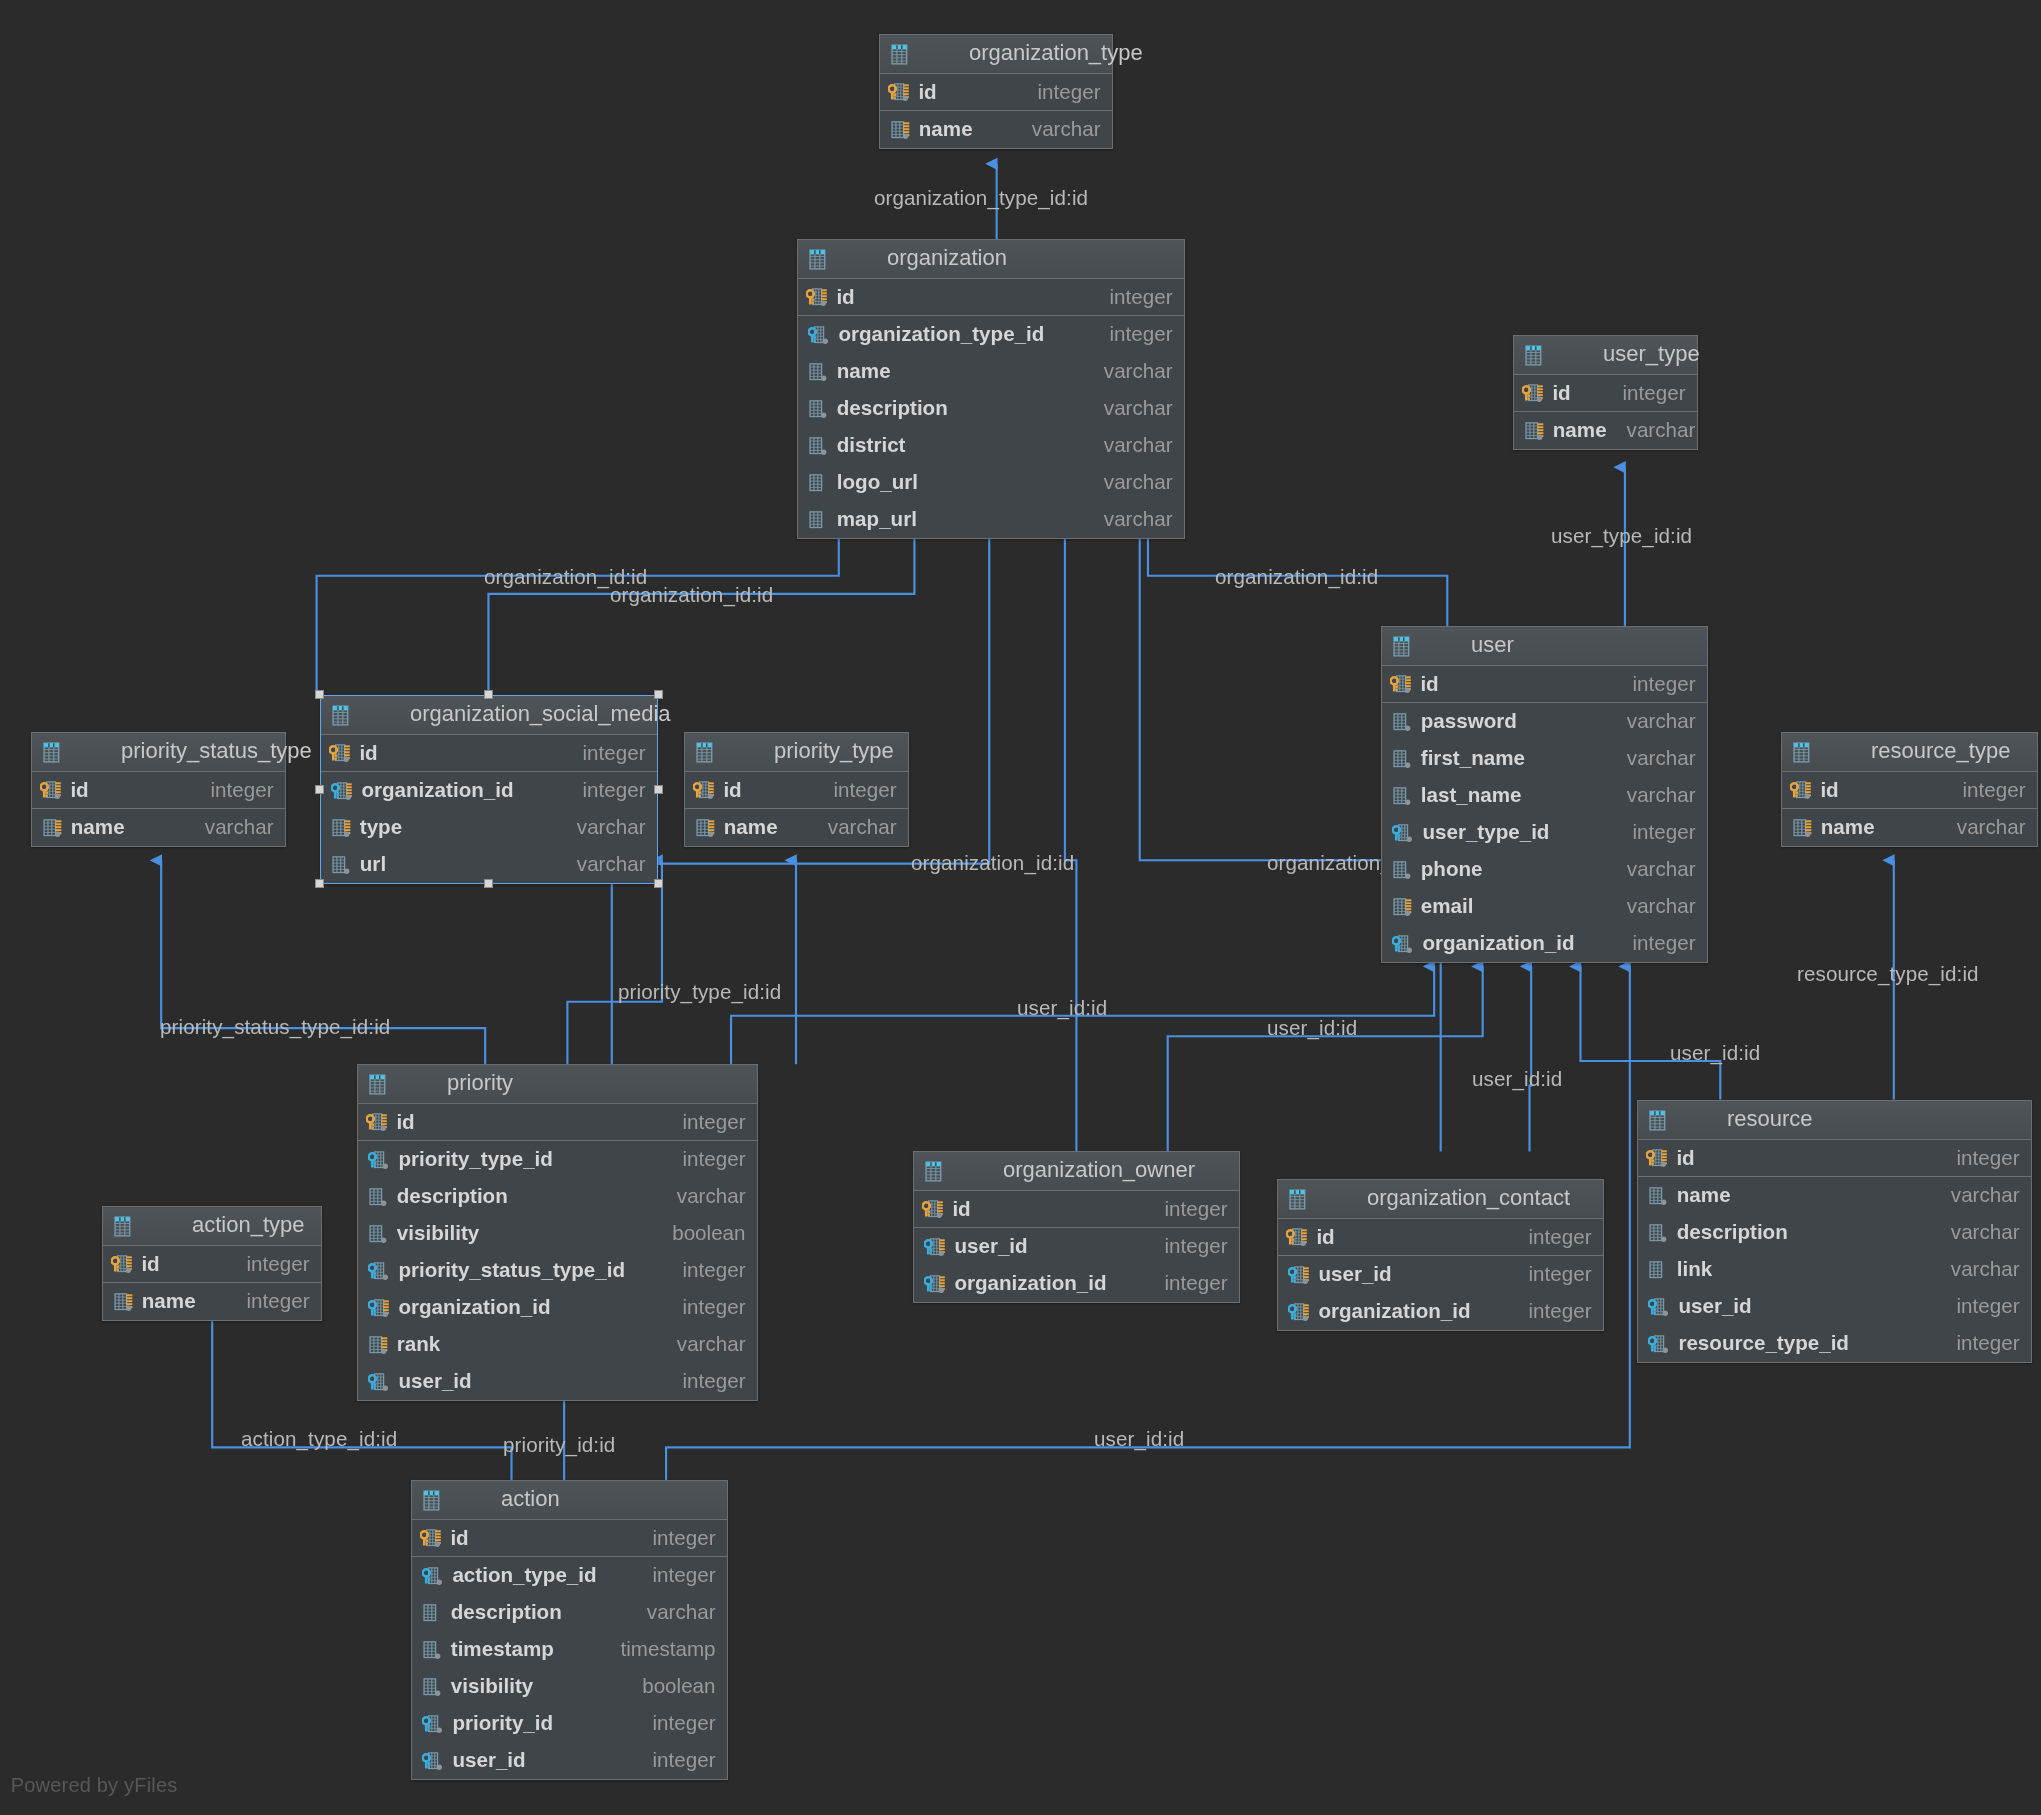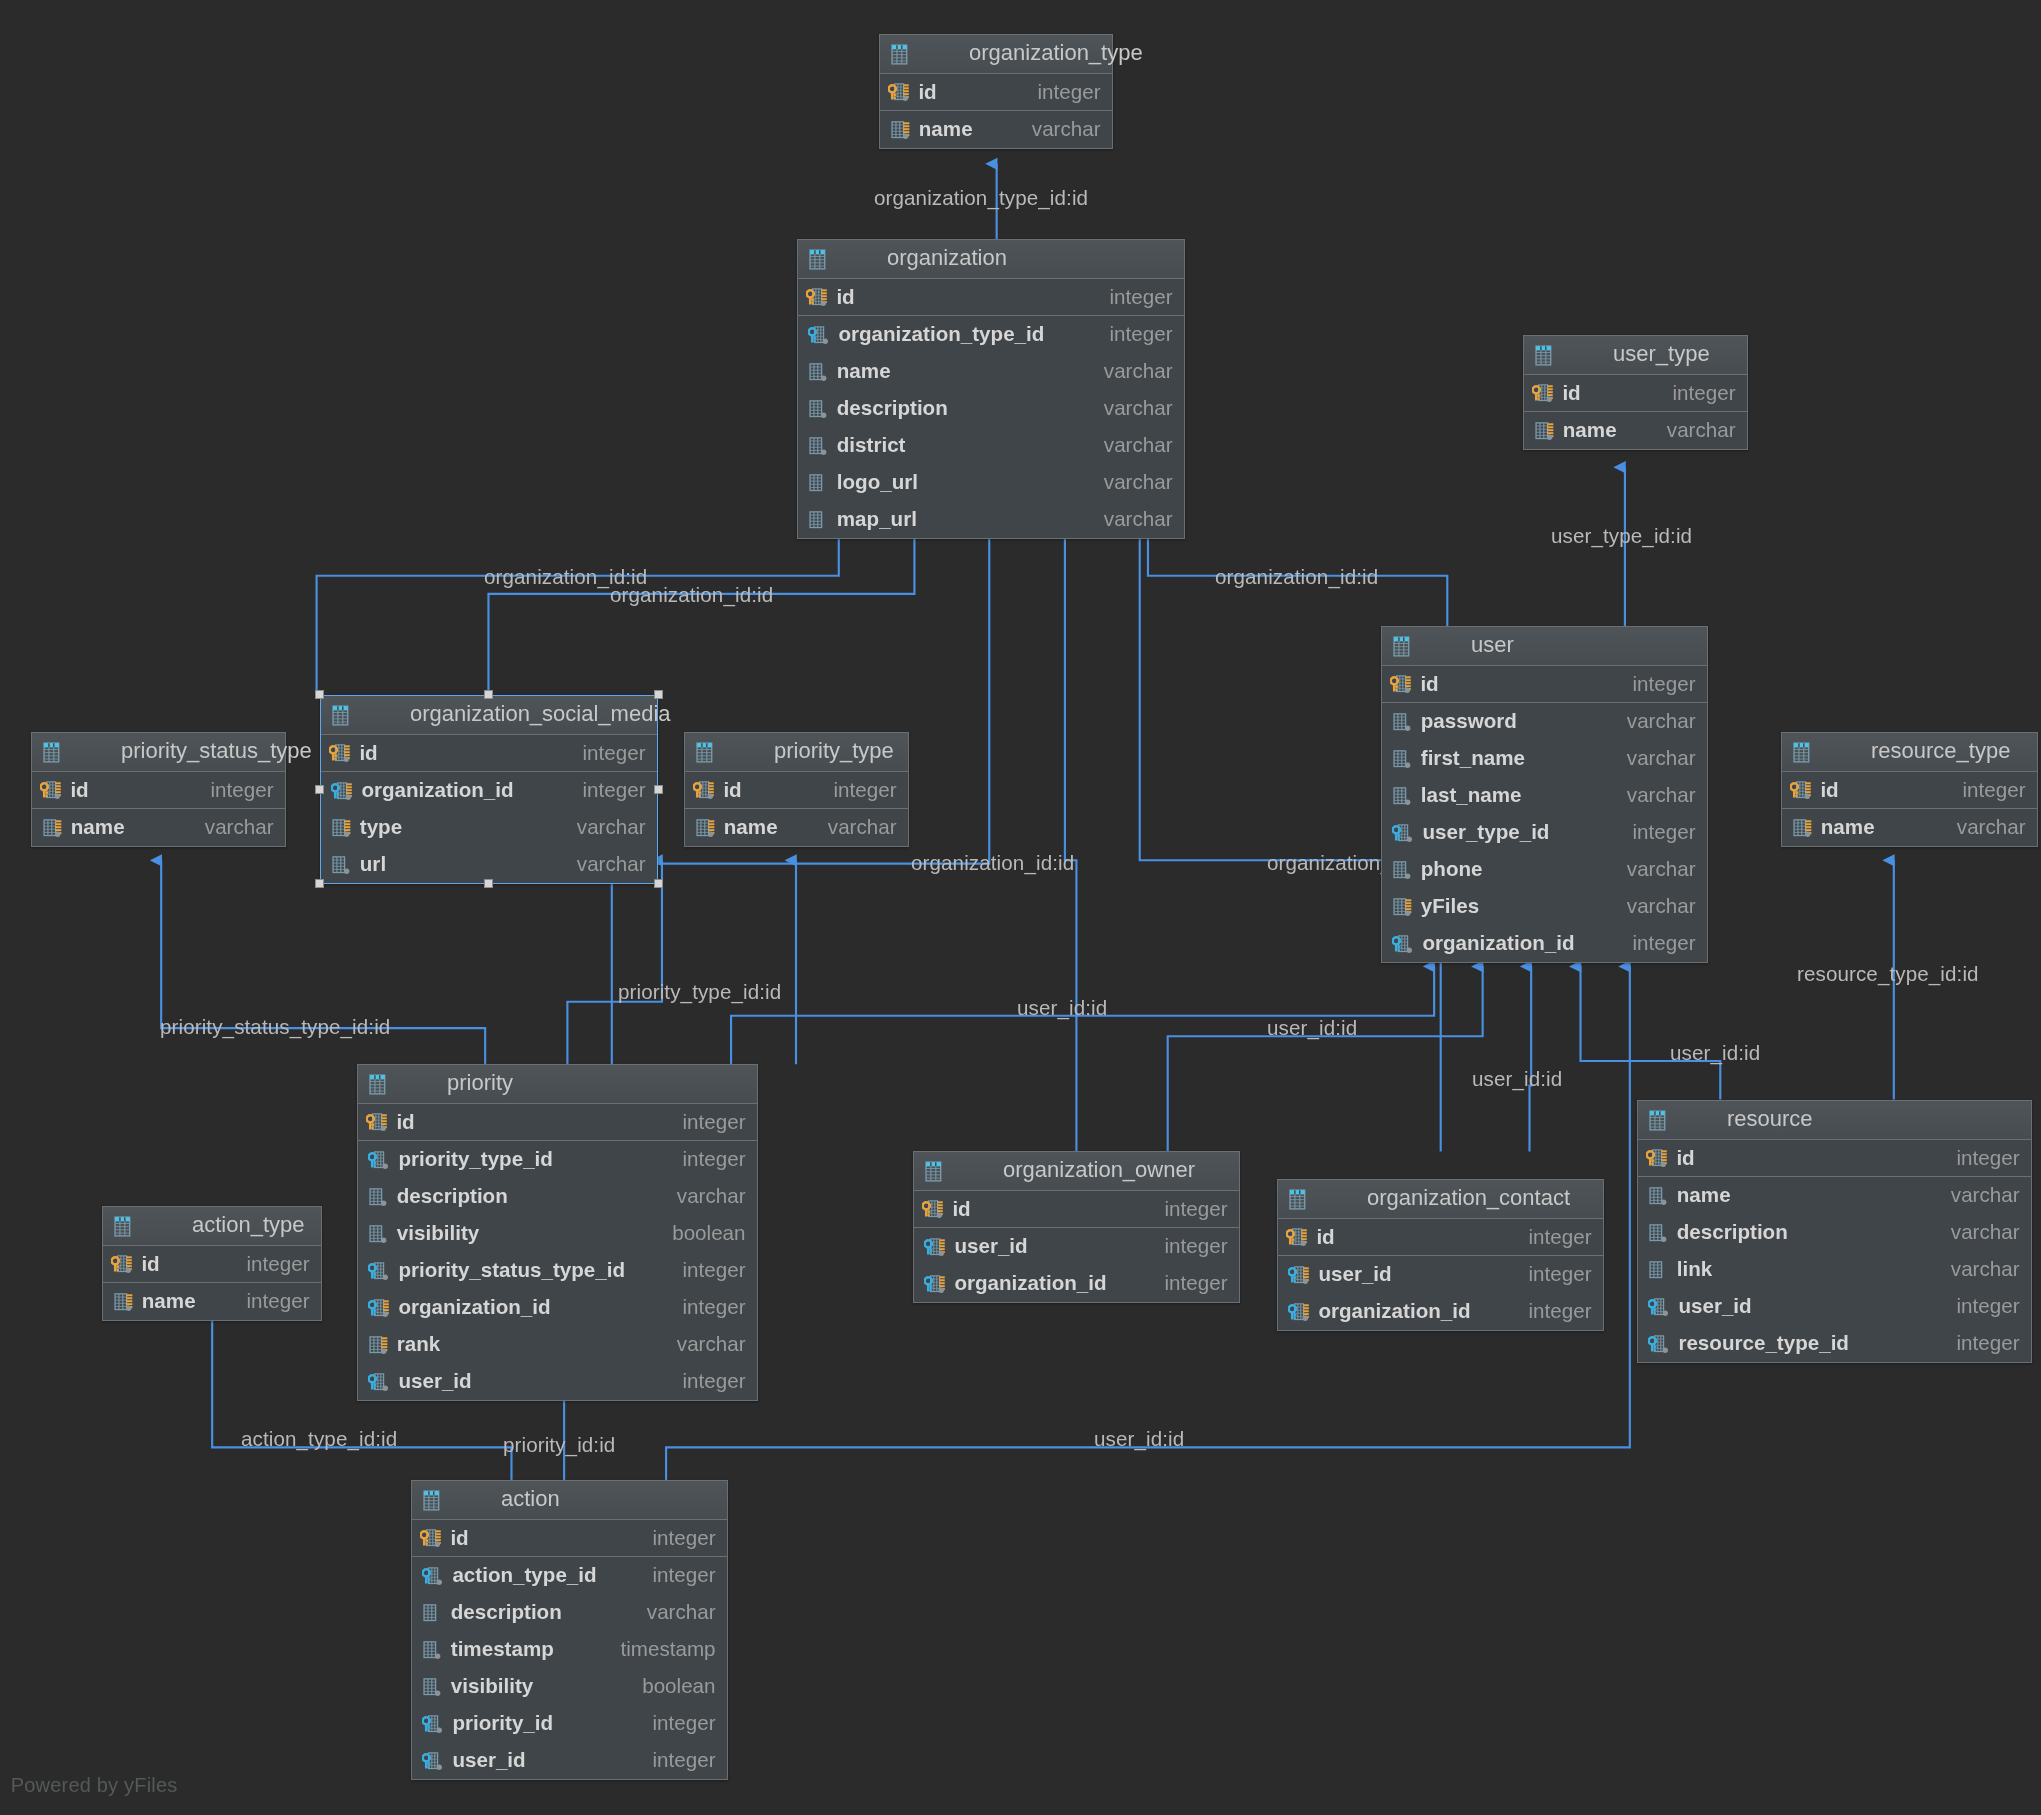--- a/index.html
+++ b/index.html
@@ -340,21 +340,21 @@
               <line x1="2.5" y1="7.3" x2="16.5" y2="7.3" stroke="#7a9aab" stroke-width="1"></line>
               <line x1="2.5" y1="11.1" x2="16.5" y2="11.1" stroke="#7a9aab" stroke-width="1"></line>
               <line x1="2.5" y1="14.899999999999999" x2="16.5" y2="14.899999999999999" stroke="#7a9aab" stroke-width="1"></line>
               <line x1="2.5" y1="18.7" x2="16.5" y2="18.7" stroke="#7a9aab" stroke-width="1"></line>
             </svg>
           </span>
           <span class="fname">map_url</span>
           <span class="ftype">varchar</span>
         </div>
       </div>
-      <div class="tbl" style="left: 1513px; top: 335px; width: 225px; margin-left: 10px;">
+      <div class="tbl" style="left: 1513px; top: 335px; width: 185px;">
         <div class="tbl-head">
           <span class="ic">
             <svg width="22" height="23" viewBox="0 0 27 28">
               <rect x="2.5" y="2.5" width="18" height="23" fill="none" stroke="#7a9aab" stroke-width="1.7"></rect>
               <rect x="2.5" y="2.5" width="18" height="5.2" fill="#4cc3e8"></rect>
               <line x1="8.5" y1="2.5" x2="8.5" y2="25.5" stroke="#7a9aab" stroke-width="1.3"></line>
               <line x1="14.5" y1="2.5" x2="14.5" y2="25.5" stroke="#7a9aab" stroke-width="1.3"></line>
               <line x1="8.5" y1="2.5" x2="8.5" y2="7.7" stroke="#2b2b2b" stroke-width="1.3"></line>
               <line x1="14.5" y1="2.5" x2="14.5" y2="7.7" stroke="#2b2b2b" stroke-width="1.3"></line>
               <line x1="2.5" y1="10.3" x2="20.5" y2="10.3" stroke="#7a9aab" stroke-width="1"></line>
@@ -550,21 +550,21 @@
               <line x1="2.5" y1="14.899999999999999" x2="16.5" y2="14.899999999999999" stroke="#7a9aab" stroke-width="1"></line>
               <line x1="2.5" y1="18.7" x2="16.5" y2="18.7" stroke="#7a9aab" stroke-width="1"></line>
               <rect x="16" y="4" width="7.5" height="2.4" fill="#e8a33d"></rect>
               <rect x="16" y="7.6" width="7.5" height="2.4" fill="#e8a33d"></rect>
               <rect x="16" y="11.2" width="7.5" height="2.4" fill="#e8a33d"></rect>
               <rect x="16" y="14.8" width="7.5" height="2.4" fill="#e8a33d"></rect>
               <rect x="16" y="18.4" width="7.5" height="2.4" fill="#e8a33d"></rect>
               <circle cx="19" cy="21" r="3.3" fill="#8a949a"></circle>
             </svg>
           </span>
-          <span class="fname">yFiles</span>
+          <span class="fname">email</span>
           <span class="ftype">varchar</span>
         </div>
         <div class="row">
           <span class="ic">
             <svg width="23" height="21.4" viewBox="0 0 28 26">
               <rect x="8" y="3.5" width="11" height="19" fill="none" stroke="#7a9aab" stroke-width="1.5"></rect>
               <line x1="12" y1="3.5" x2="12" y2="22.5" stroke="#7a9aab" stroke-width="1.2"></line>
               <line x1="15.6" y1="3.5" x2="15.6" y2="22.5" stroke="#7a9aab" stroke-width="1.2"></line>
               <line x1="8" y1="7.3" x2="19" y2="7.3" stroke="#7a9aab" stroke-width=".9"></line>
               <line x1="8" y1="11.1" x2="19" y2="11.1" stroke="#7a9aab" stroke-width=".9"></line>

